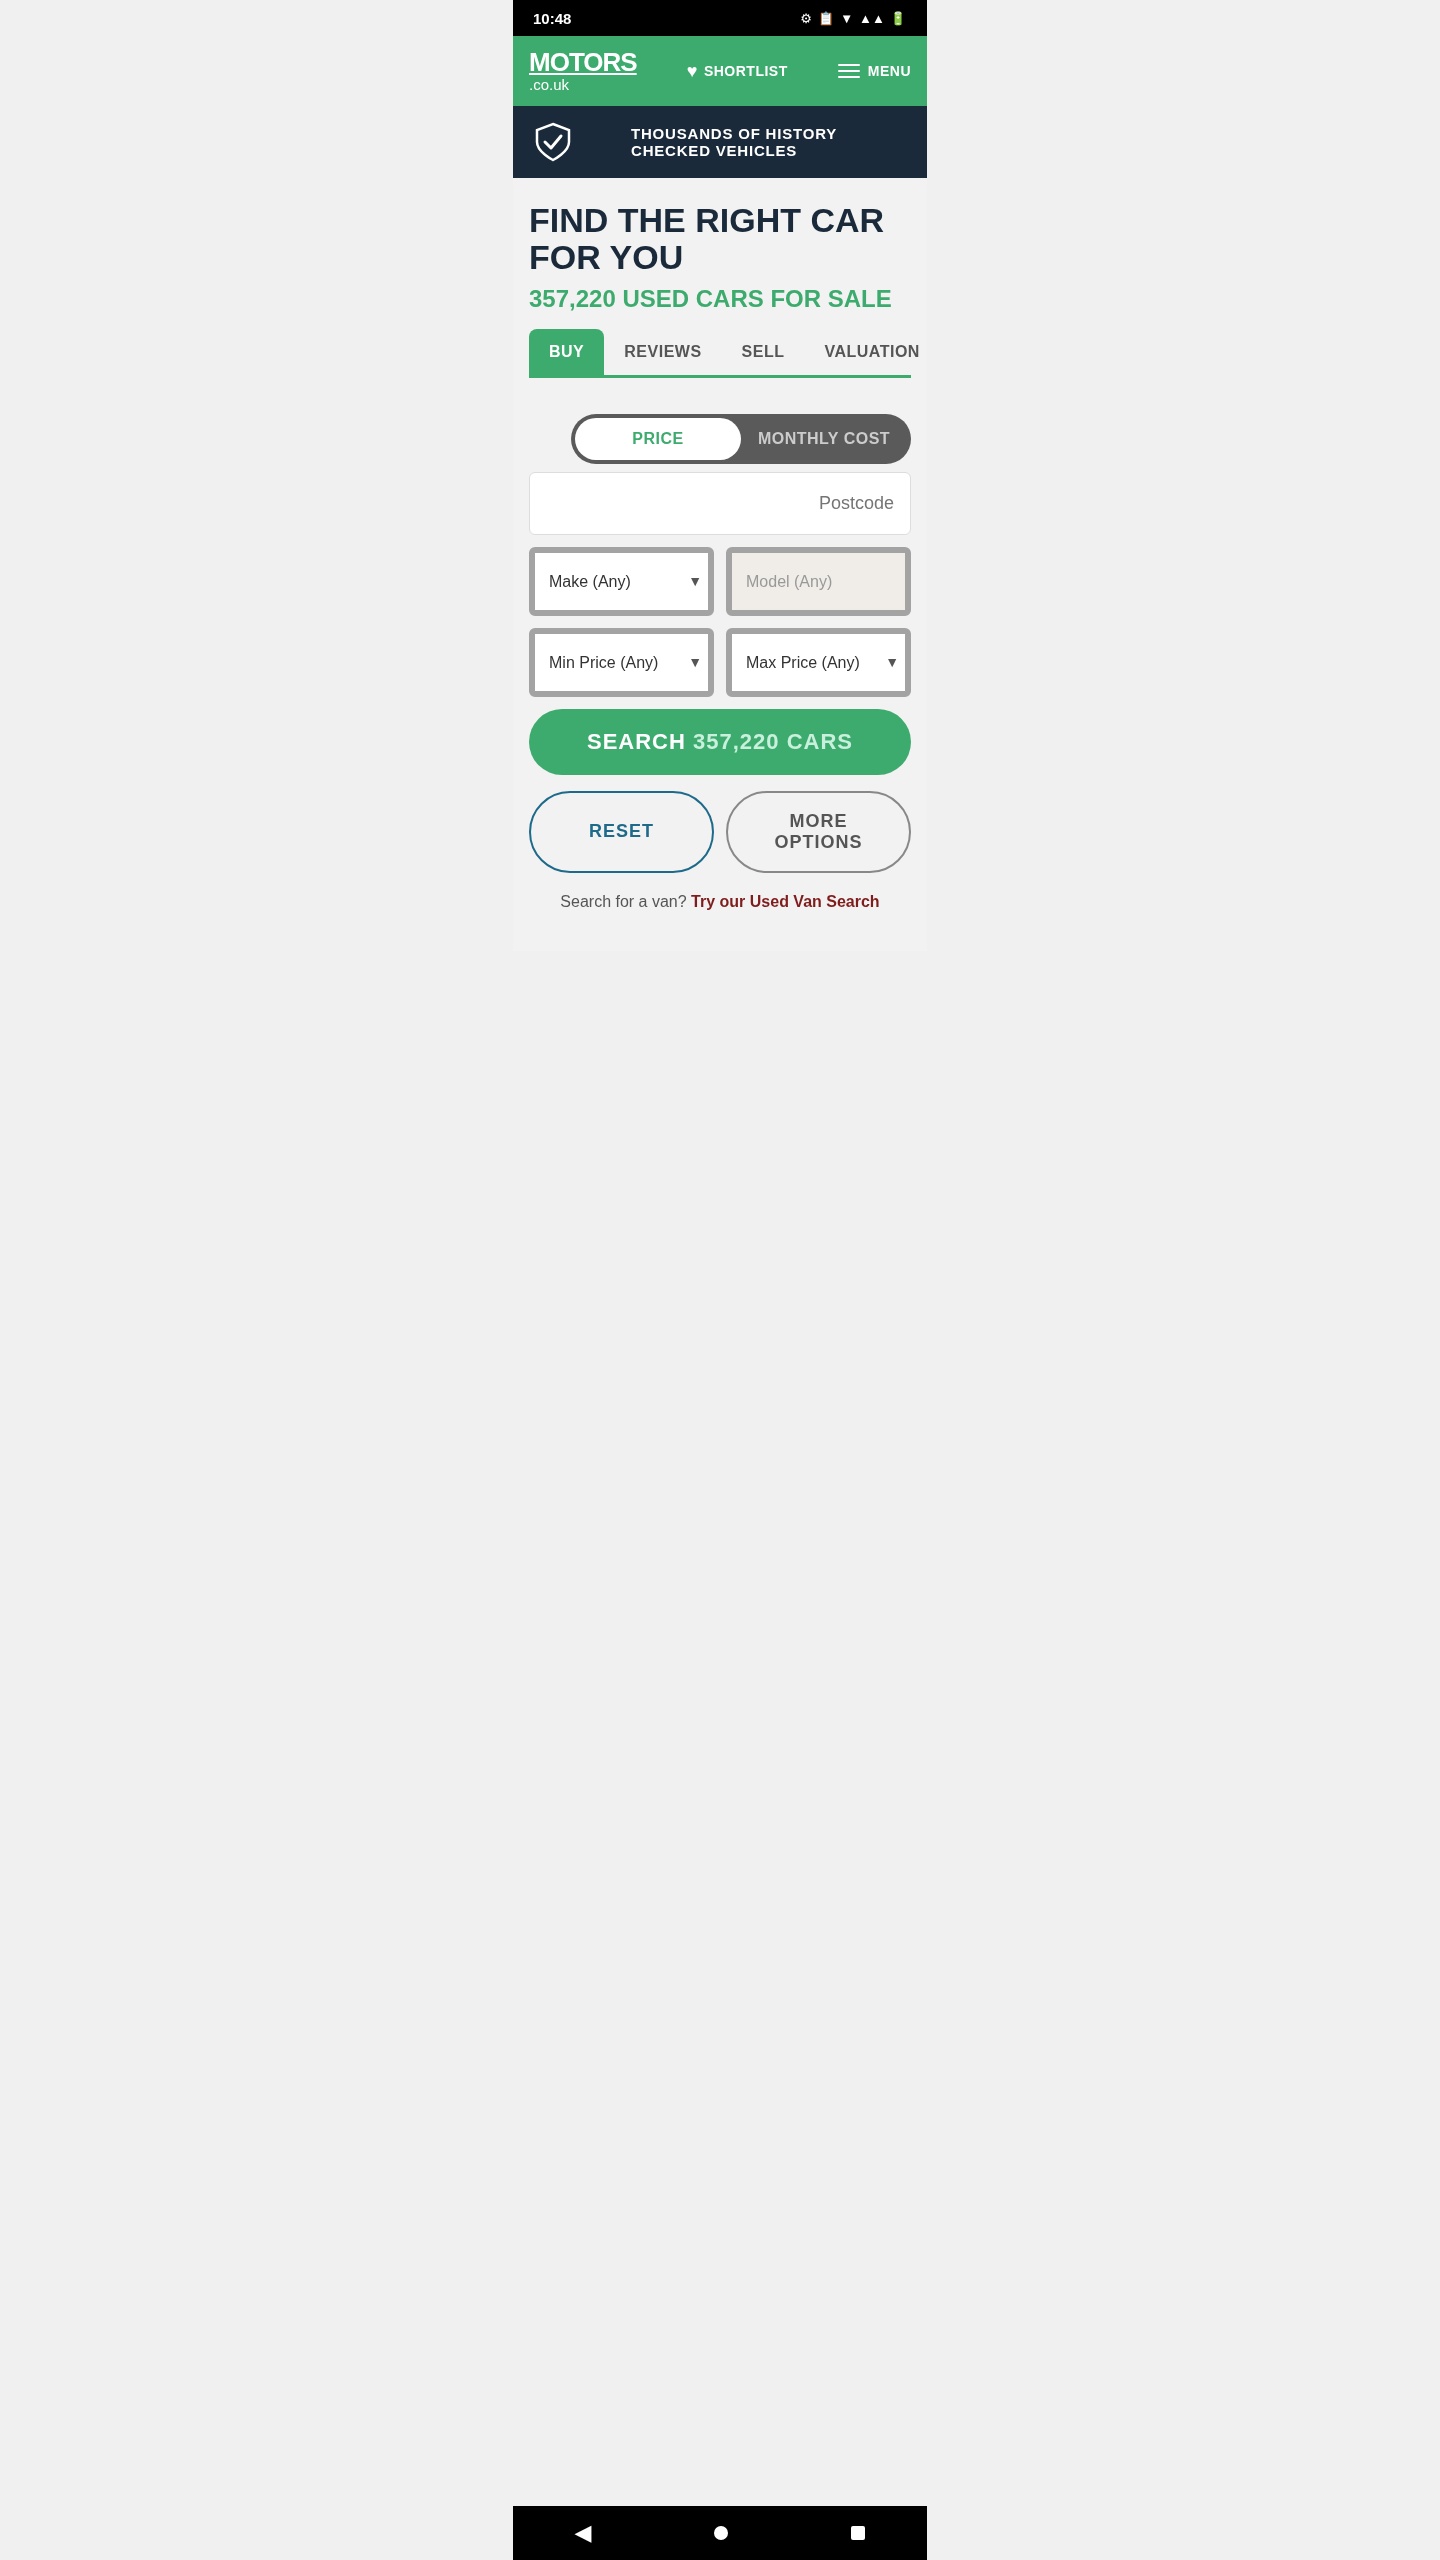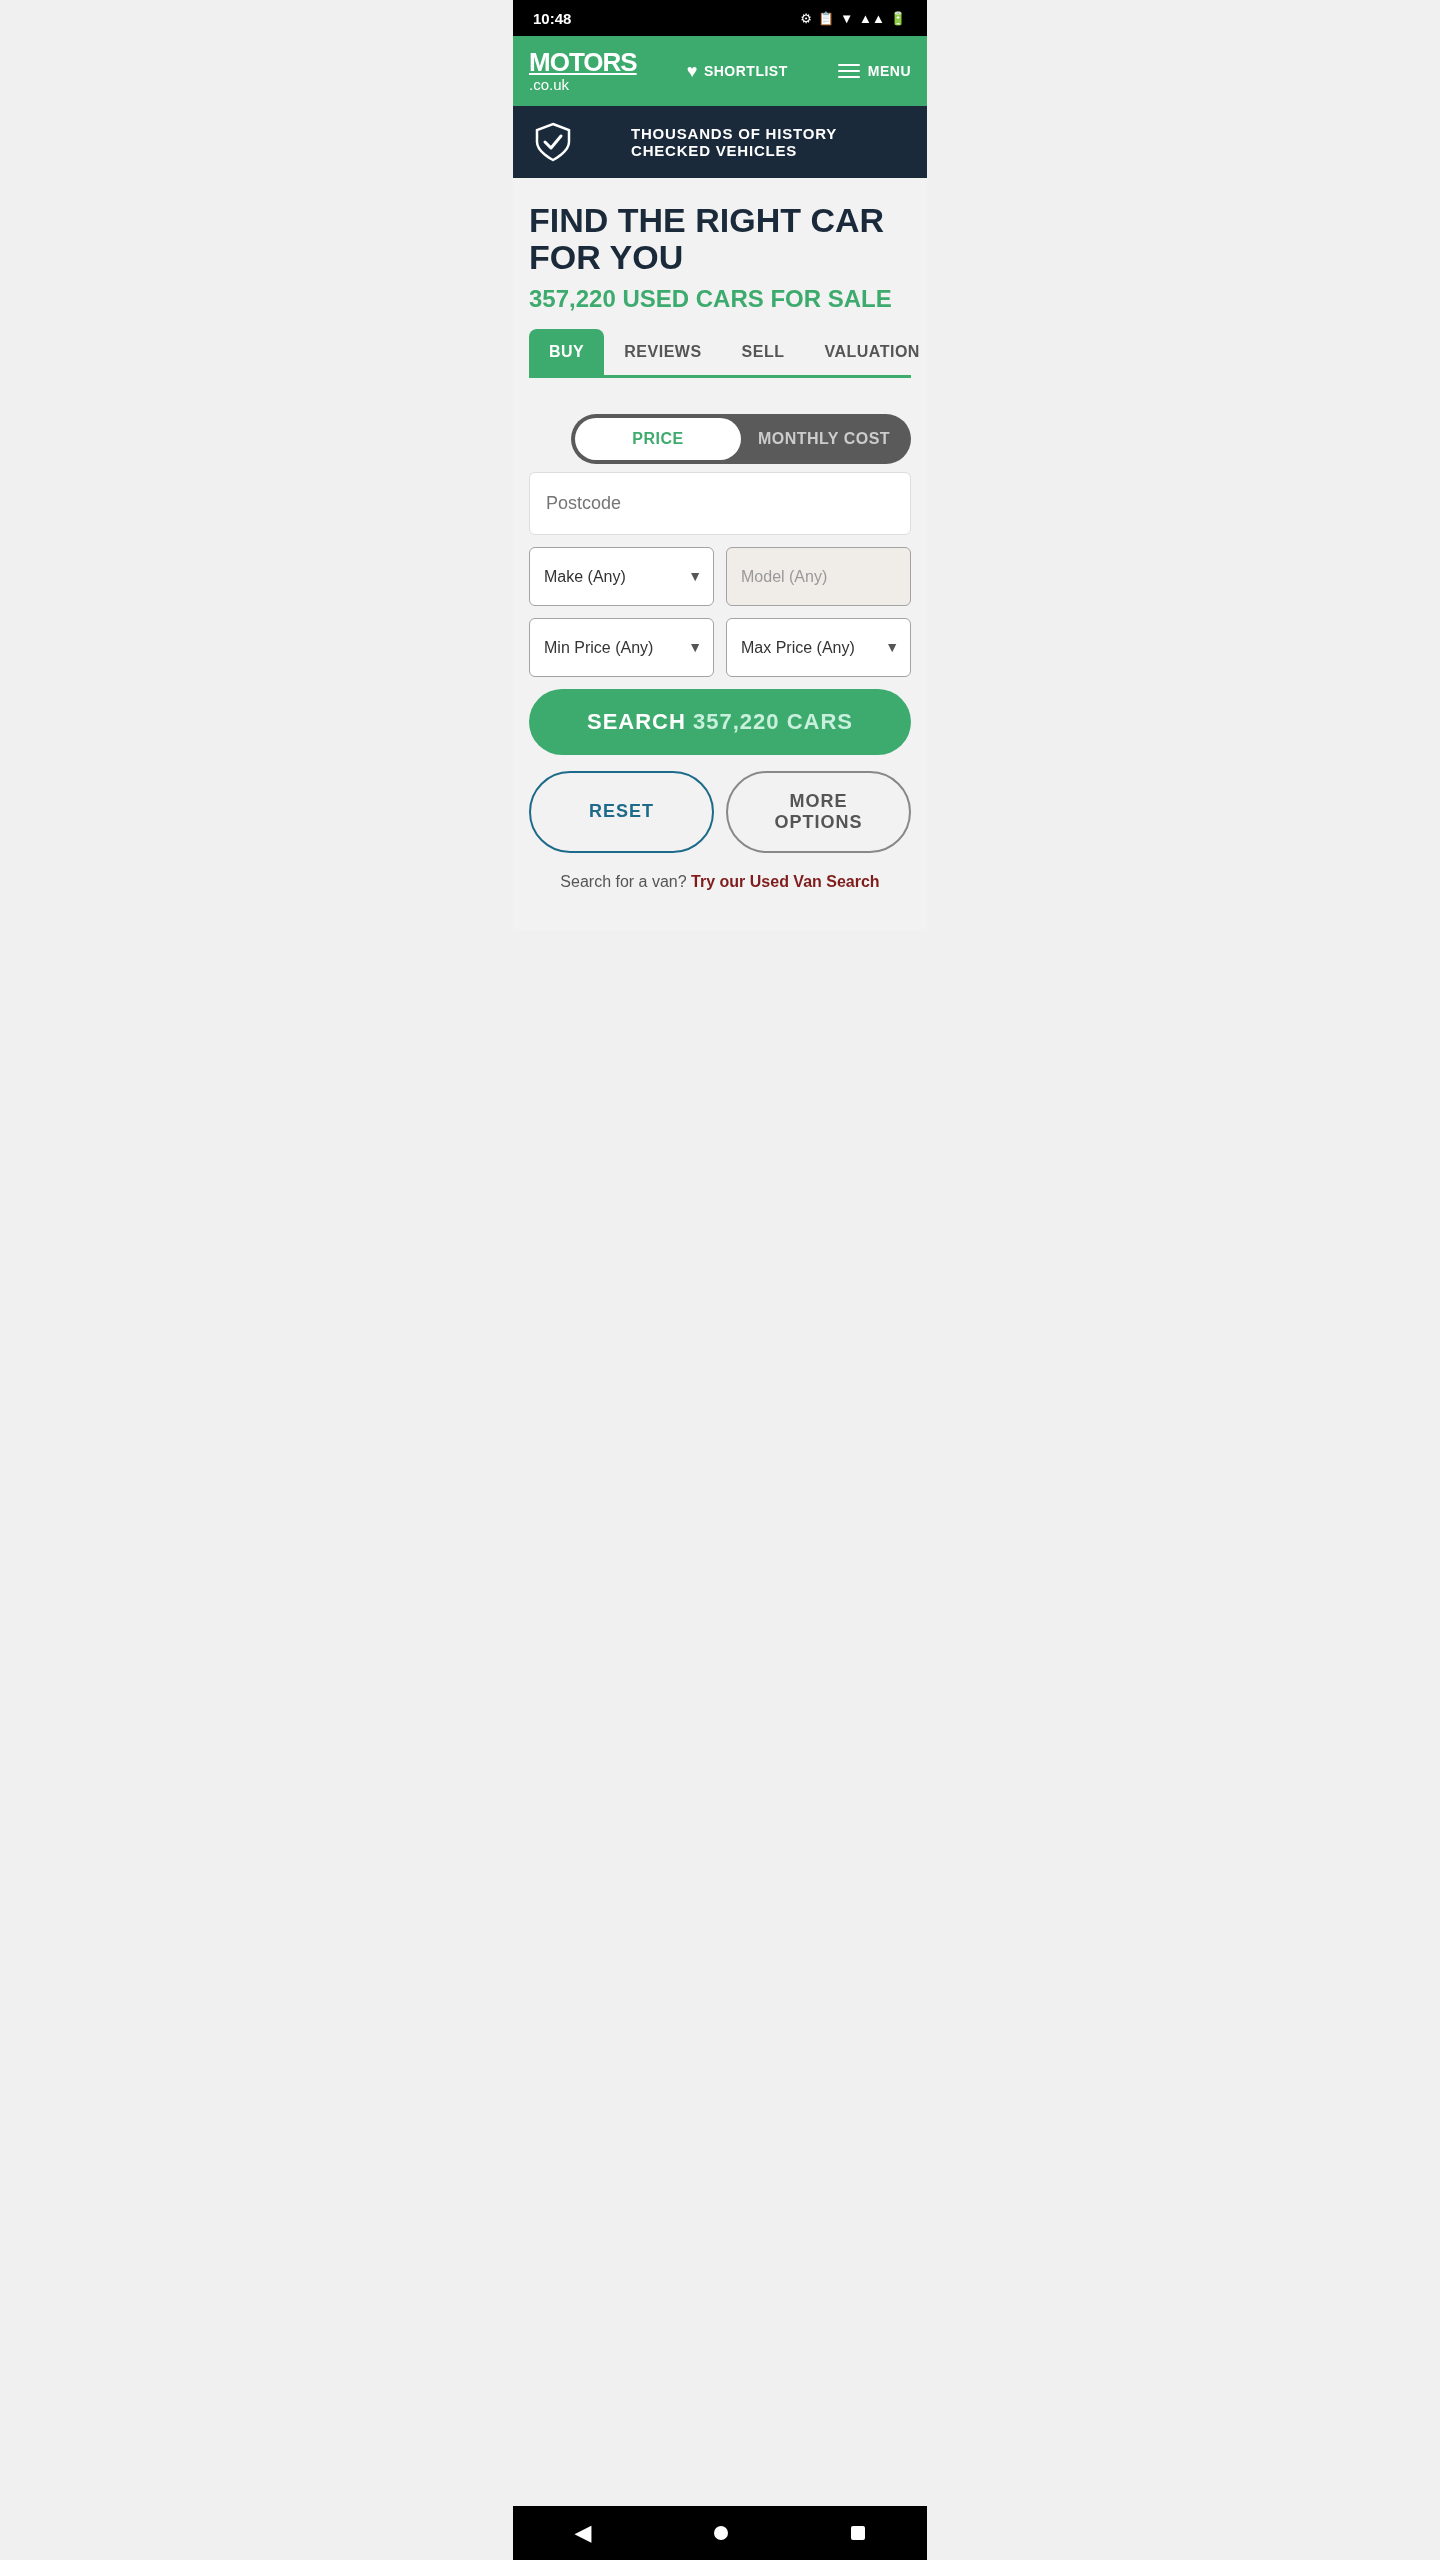--- a/index.html
+++ b/index.html
@@ -238,39 +238,40 @@
 
     .postcode-input {
       width: 100%;
       padding: 20px 16px;
       font-size: 18px;
       color: #aaa;
       border: 1px solid #ddd;
       border-radius: 6px;
       background: #fff;
       outline: none;
+      text-align: right;
     }
 
     .selects-row {
       display: flex;
       gap: 12px;
       margin-bottom: 12px;
     }
 
     .select-wrapper {
       flex: 1;
       position: relative;
     }
 
     .select-wrapper select {
       width: 100%;
       padding: 20px 36px 20px 14px;
       font-size: 16px;
       color: #333;
-      border: 1px solid #a3a3a3;
+      border: 6px solid #a3a3a3;
       border-radius: 6px;
       background: #fff;
       appearance: none;
       -webkit-appearance: none;
       cursor: pointer;
       outline: none;
     }
 
     .select-wrapper.disabled select {
       background: #f0ede8;

